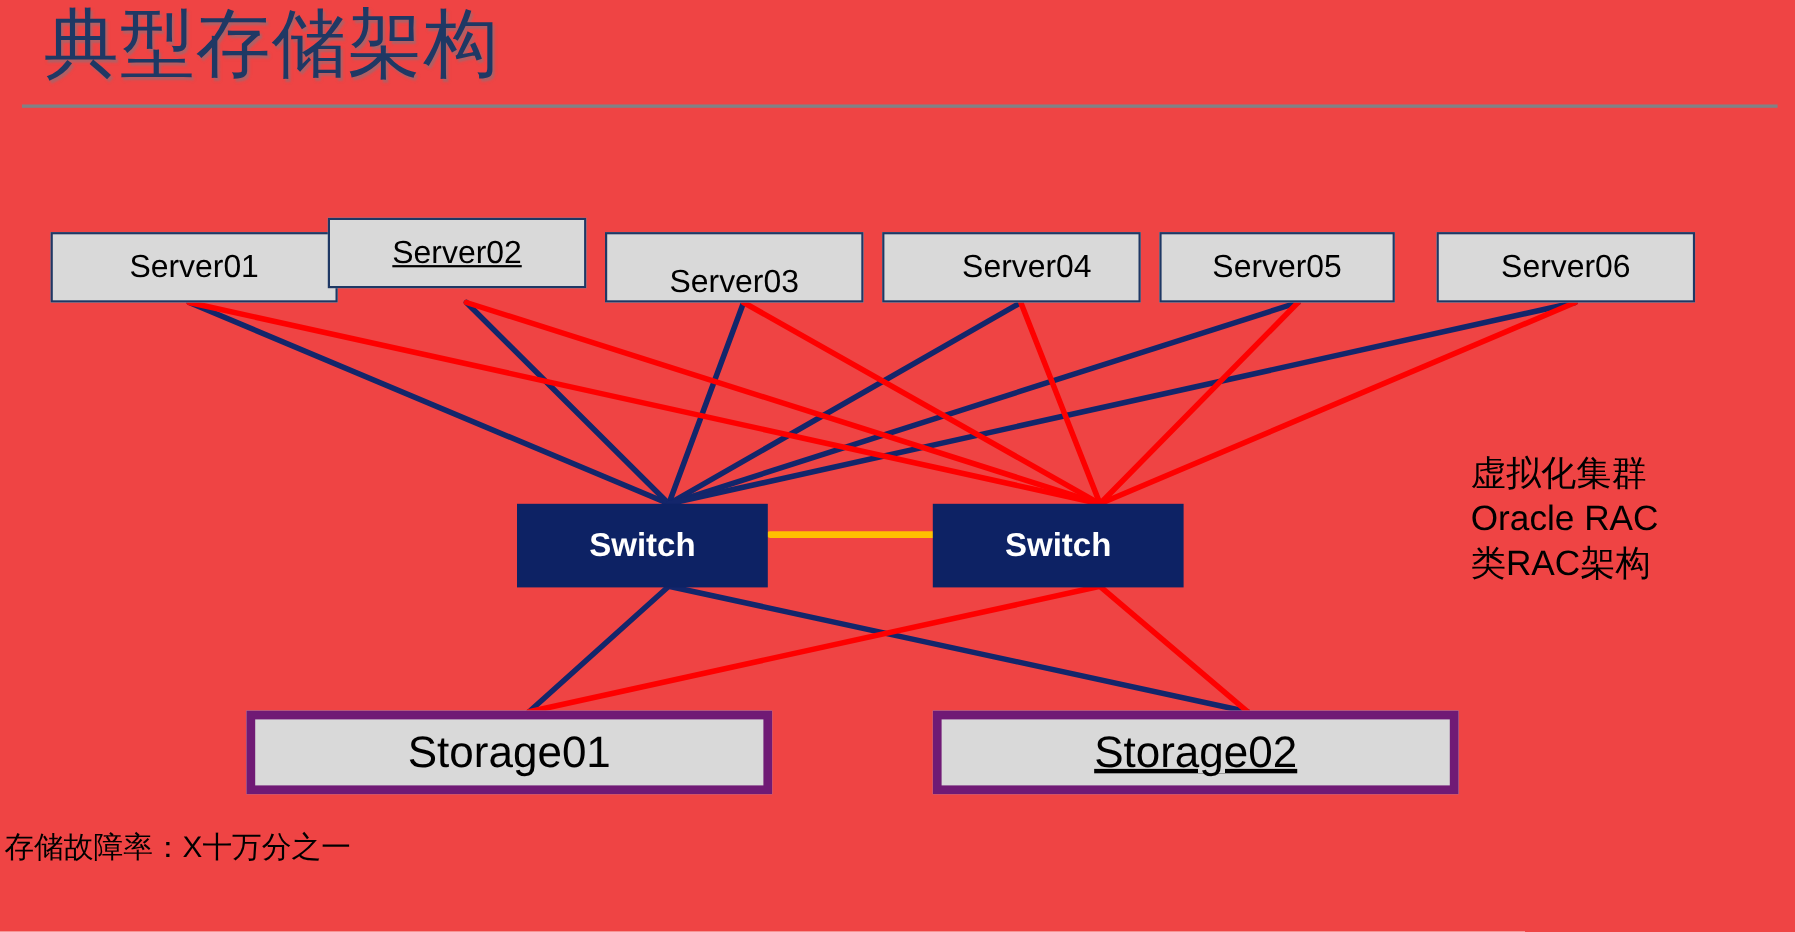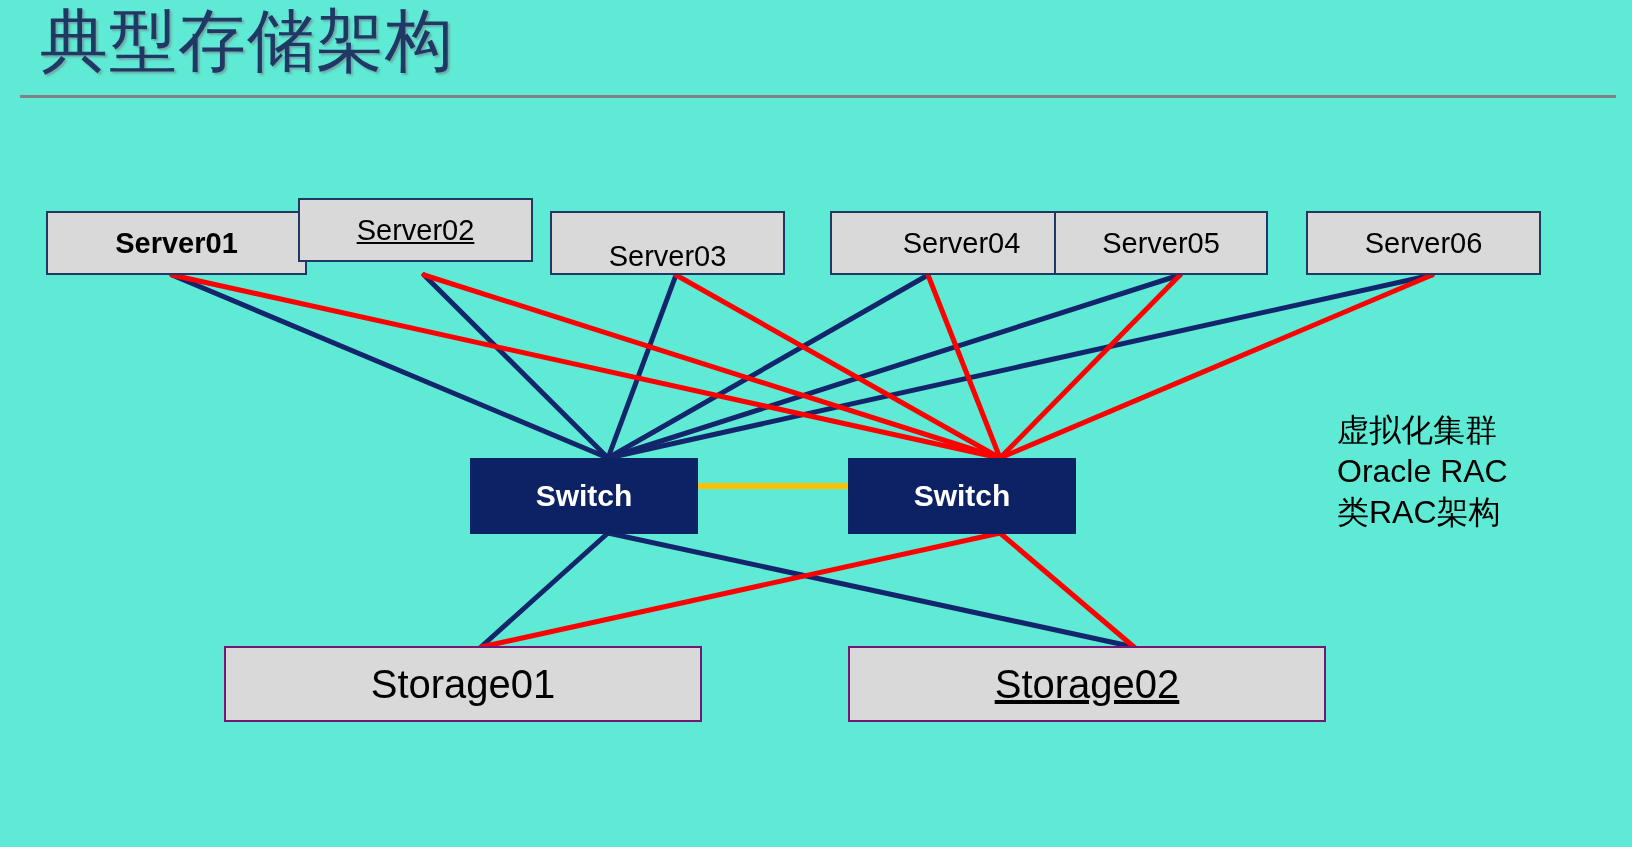--- a/index.html
+++ b/index.html
@@ -4,21 +4,21 @@
 <style>
   html, body {
     margin: 0;
     padding: 0;
     background: #ffffff;
   }
   #slide {
     position: relative;
     width: 1632px;
     height: 847px;
-    background: #5eead4;
+    background: #ef4444;
     overflow: hidden;
     font-family: "Liberation Sans", "DejaVu Sans", sans-serif;
   }
 
   
   #slide-title {
     position: absolute;
     left: 40px;
     top: 2px;
     font-size: 68px;
@@ -66,21 +66,21 @@
   .switch-node {
     background: #0d2264;
     border: none;
     color: #ffffff;
     font-size: 30px;
     height: 76px;
     font-weight: bold;
   }
   .storage-node {
     background: #d9d9d9;
-    border: 2px solid #701a75;
+    border: 8px solid #701a75;
     color: #000000;
     font-size: 40px;
     height: 76px;
   }
 
   
   .annotation {
     position: absolute;
     color: #000000;
     white-space: nowrap;
@@ -135,30 +135,30 @@
     <g id="link-group-storage-red" stroke="#fe0000" stroke-width="5" fill="none">
         <line x1="1000" y1="533" x2="481" y2="647" stroke-linecap="round"></line>
         <line x1="1000" y1="533" x2="1134" y2="647" stroke-linecap="round"></line>
       </g>
     <g id="link-group-interswitch" stroke="#ffc000" stroke-width="6" fill="none">
         <line x1="700" y1="486" x2="848" y2="486" stroke-linecap="round"></line>
       </g>
   </svg>
 
   <div id="node-layer">
-      <div class="node server-node" style="left: 46px; top: 211px; width: 261px; font-weight: bold;">
+      <div class="node server-node" style="left: 46px; top: 211px; width: 261px;">
         <span>Server01</span>
       </div>
       <div class="node server-node" style="left: 298px; top: 198px; width: 235px; text-decoration: underline;">
         <span>Server02</span>
       </div>
       <div class="node server-node" style="left: 550px; top: 211px; width: 235px; align-items: flex-end;">
         <span>Server03</span>
       </div>
-      <div class="node server-node" style="left: 830px; top: 211px; width: 235px; padding-left: 28px;">
+      <div class="node server-node" style="left: 802px; top: 211px; width: 235px; padding-left: 28px;">
         <span>Server04</span>
       </div>
       <div class="node server-node" style="left: 1054px; top: 211px; width: 214px;">
         <span>Server05</span>
       </div>
       <div class="node server-node" style="left: 1306px; top: 211px; width: 235px; text-align: right;">
         <span>Server06</span>
       </div>
       <div class="node switch-node" style="left: 470px; top: 458px; width: 228px;">
         <span>Switch</span>
@@ -168,20 +168,21 @@
       </div>
       <div class="node storage-node" style="left: 224px; top: 646px; width: 478px;">
         <span>Storage01</span>
       </div>
       <div class="node storage-node" style="left: 848px; top: 646px; width: 478px; text-decoration: underline;">
         <span>Storage02</span>
       </div>
     </div>
 
 
+  <div class="annotation" id="storage-failure-note">存储故障率：X十万分之一</div>
 
   <div class="annotation" id="cluster-note">
     <div>虚拟化集群</div>
     <div>Oracle RAC</div>
     <div>类RAC架构</div>
   </div>
 
 </div>
 
 </body></html>

